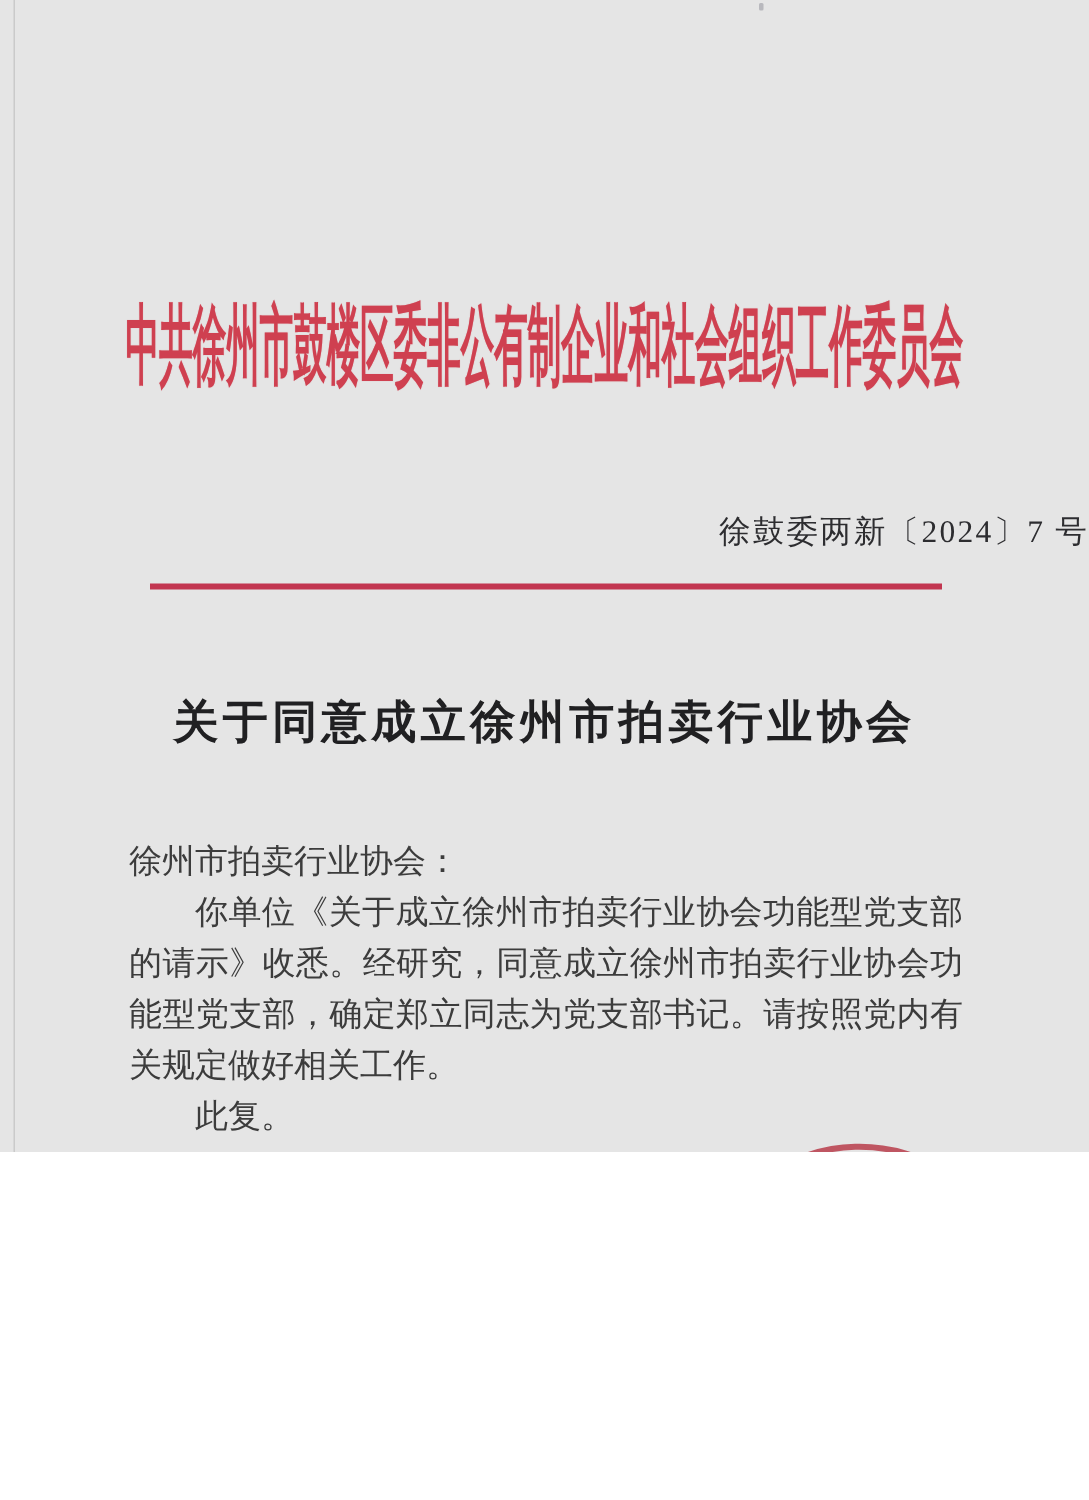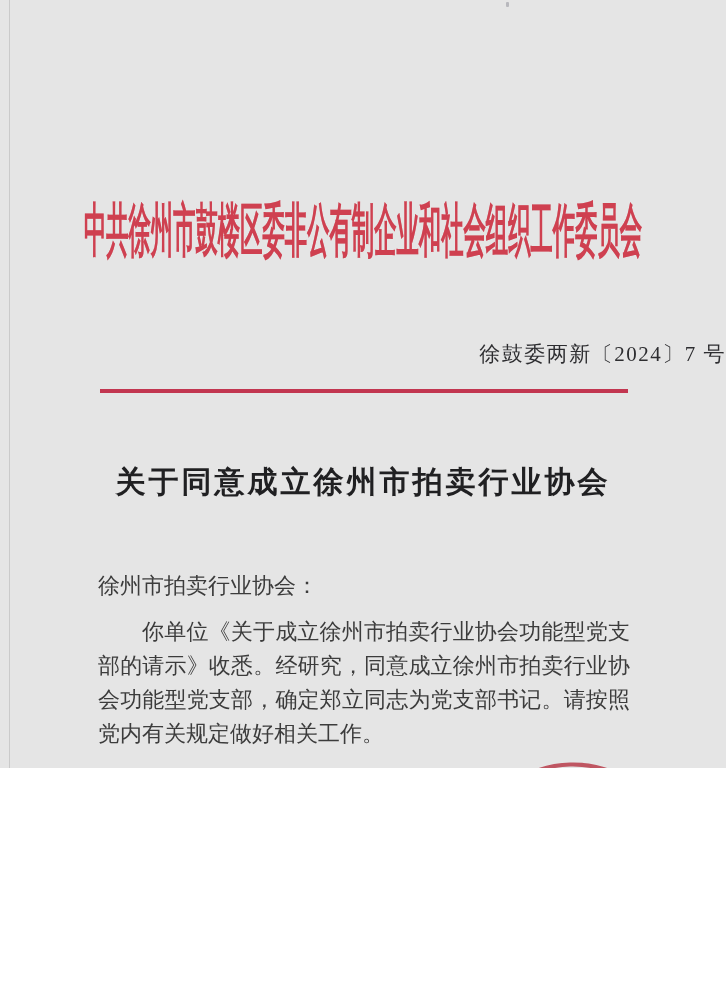--- a/index.html
+++ b/index.html
@@ -39,21 +39,21 @@
     position:absolute; top:449px; left:0; width:726px;
     text-align:center; font-weight:700; font-size:30px; line-height:43px;
     letter-spacing:3px; color:#202022;margin-top:11px;
   }
   .doc-title span { display:block; }
   .doc-body {
     position:absolute; top:557px; left:86px; width:556px;
     font-size:22px; line-height:34px; color:var(--text-dark,#3c3c3c);
     text-align:justify; text-justify:inter-ideograph;
   }
-  .doc-body p { margin:12px; }
+  .doc-body p { margin:0; }
   .doc-body p.indent { text-indent:2em; }
   .signature {
     position:absolute; top:802px; left:0; width:642px;
     text-align:right; font-size:22px; letter-spacing:2px;
     color:var(--text-dark,#3c3c3c);
   }
   .sign-date {
     position:absolute; top:844px; left:0; width:652px;
     text-align:left; font-size:22px; letter-spacing:1px;
     color:var(--text-dark,#3c3c3c);

